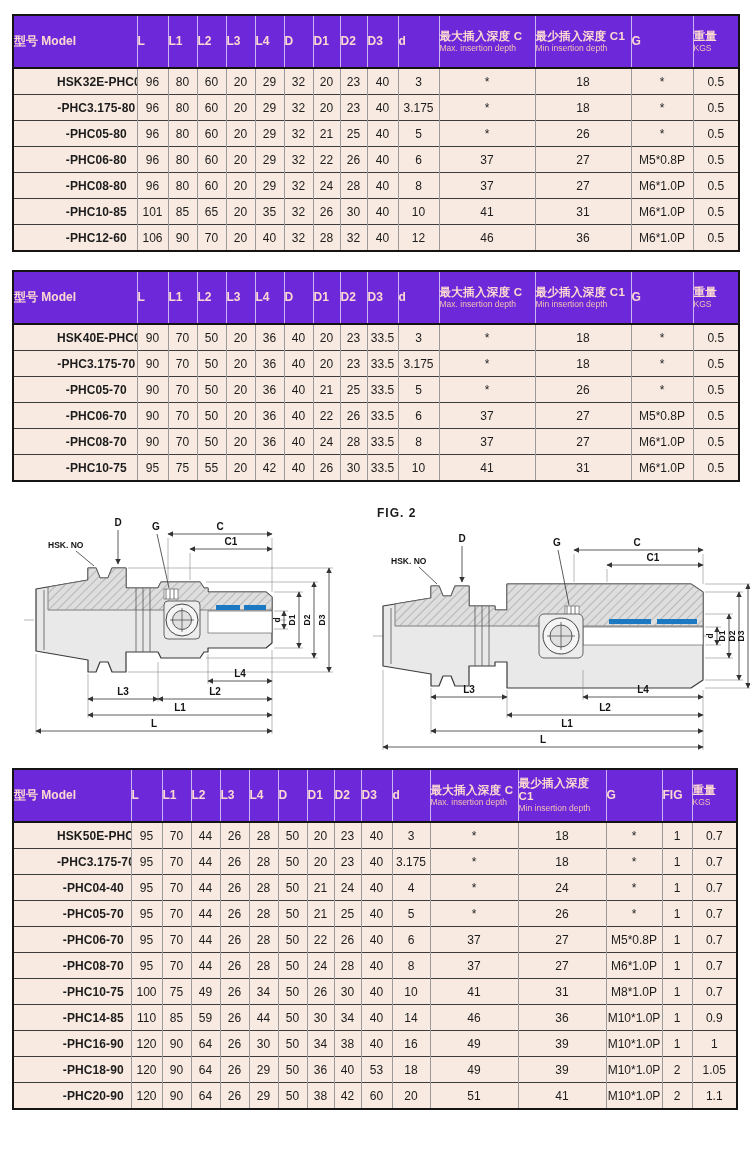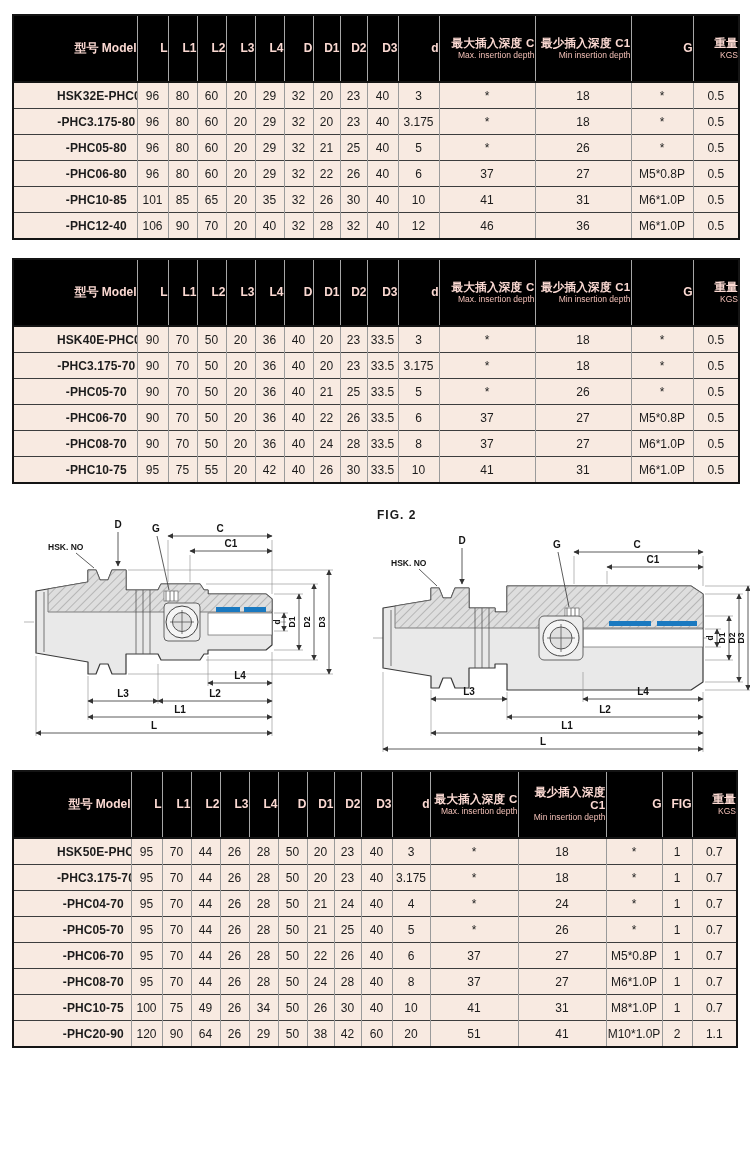--- a/index.html
+++ b/index.html
@@ -3,23 +3,23 @@
 <meta charset="utf-8">
 <style>
   html,body{margin:0;padding:0;background:#ffffff;}
   body{width:750px;font-family:"Liberation Sans",sans-serif;-webkit-font-smoothing:antialiased;}
   .page{padding:14px 12px 10px 12px;}
 
   
   .spec-block{margin-bottom:18px;}
   table.spec{border-collapse:collapse;table-layout:fixed;width:726px;border:2px solid #141414;background:#f8eae1;}
   table.spec thead th{
-    background:#000000;color:#fbd9d2;font-weight:bold;font-size:12px;
-    height:37px;padding:14px 0;border-left:1px solid rgba(255,255,255,0.65);
-    border-bottom:2px solid #141414;text-align:right;vertical-align:middle;line-height:1.15;
+    background:#6d28d9;color:#fbd9d2;font-weight:bold;font-size:12px;
+    height:37px;padding:7px 0;border-left:1px solid rgba(255,255,255,0.65);
+    border-bottom:2px solid #141414;text-align:left;vertical-align:middle;line-height:1.15;
   }
   table.spec thead th:first-child{border-left:none;}
   table.spec th .zh{display:block;font-size:11.5px;letter-spacing:.3px;}
   table.spec th .en{display:block;font-size:8.5px;font-weight:normal;color:#f3c0b7;margin-top:1px;}
   table.spec td{
     background:#f8eae1;border-left:1px solid #9a9a9a;border-top:1.6px solid #3d3d3d;
     height:25px;font-size:12px;color:#1c1c1c;text-align:center;vertical-align:middle;
     padding:0 1px;overflow:hidden;white-space:nowrap;
   }
   table.spec td:first-child{border-left:none;padding-left:43px;}
@@ -161,38 +161,55 @@
             <td class="td-num">22</td>
             <td class="td-num">26</td>
             <td class="td-num">40</td>
             <td class="td-num">6</td>
             <td class="td-num">37</td>
             <td class="td-num">27</td>
             <td class="td-num">M5*0.8P</td>
             <td class="td-num">0.5</td>
           </tr>
           <tr>
+            <td class="td-model">-PHC08-80</td>
+            <td class="td-num">96</td>
+            <td class="td-num">80</td>
+            <td class="td-num">60</td>
+            <td class="td-num">20</td>
+            <td class="td-num">29</td>
+            <td class="td-num">32</td>
+            <td class="td-num">24</td>
+            <td class="td-num">28</td>
+            <td class="td-num">40</td>
+            <td class="td-num">8</td>
+            <td class="td-num">37</td>
+            <td class="td-num">27</td>
+            <td class="td-num">M6*1.0P</td>
+            <td class="td-num">0.5</td>
+          </tr>
+          <tr>
             <td class="td-model">-PHC10-85</td>
             <td class="td-num">101</td>
             <td class="td-num">85</td>
             <td class="td-num">65</td>
             <td class="td-num">20</td>
             <td class="td-num">35</td>
             <td class="td-num">32</td>
             <td class="td-num">26</td>
             <td class="td-num">30</td>
             <td class="td-num">40</td>
             <td class="td-num">10</td>
             <td class="td-num">41</td>
             <td class="td-num">31</td>
             <td class="td-num">M6*1.0P</td>
             <td class="td-num">0.5</td>
           </tr>
           <tr>
-            <td class="td-model">-PHC12-40</td>
+            <td class="td-model">-PHC12-60</td>
             <td class="td-num">106</td>
             <td class="td-num">90</td>
             <td class="td-num">70</td>
             <td class="td-num">20</td>
             <td class="td-num">40</td>
             <td class="td-num">32</td>
             <td class="td-num">28</td>
             <td class="td-num">32</td>
             <td class="td-num">40</td>
             <td class="td-num">12</td>
@@ -617,21 +634,21 @@
             <td class="td-num">23</td>
             <td class="td-num">40</td>
             <td class="td-num">3.175</td>
             <td class="td-num">*</td>
             <td class="td-num">18</td>
             <td class="td-num">*</td>
             <td class="td-num">1</td>
             <td class="td-num">0.7</td>
           </tr>
           <tr>
-            <td class="td-model">-PHC04-70</td>
+            <td class="td-model">-PHC04-40</td>
             <td class="td-num">95</td>
             <td class="td-num">70</td>
             <td class="td-num">44</td>
             <td class="td-num">26</td>
             <td class="td-num">28</td>
             <td class="td-num">50</td>
             <td class="td-num">21</td>
             <td class="td-num">24</td>
             <td class="td-num">40</td>
             <td class="td-num">4</td>
@@ -705,20 +722,74 @@
             <td class="td-num">50</td>
             <td class="td-num">26</td>
             <td class="td-num">30</td>
             <td class="td-num">40</td>
             <td class="td-num">10</td>
             <td class="td-num">41</td>
             <td class="td-num">31</td>
             <td class="td-num">M8*1.0P</td>
             <td class="td-num">1</td>
             <td class="td-num">0.7</td>
+          </tr>
+          <tr>
+            <td class="td-model">-PHC14-85</td>
+            <td class="td-num">110</td>
+            <td class="td-num">85</td>
+            <td class="td-num">59</td>
+            <td class="td-num">26</td>
+            <td class="td-num">44</td>
+            <td class="td-num">50</td>
+            <td class="td-num">30</td>
+            <td class="td-num">34</td>
+            <td class="td-num">40</td>
+            <td class="td-num">14</td>
+            <td class="td-num">46</td>
+            <td class="td-num">36</td>
+            <td class="td-num">M10*1.0P</td>
+            <td class="td-num">1</td>
+            <td class="td-num">0.9</td>
+          </tr>
+          <tr>
+            <td class="td-model">-PHC16-90</td>
+            <td class="td-num">120</td>
+            <td class="td-num">90</td>
+            <td class="td-num">64</td>
+            <td class="td-num">26</td>
+            <td class="td-num">30</td>
+            <td class="td-num">50</td>
+            <td class="td-num">34</td>
+            <td class="td-num">38</td>
+            <td class="td-num">40</td>
+            <td class="td-num">16</td>
+            <td class="td-num">49</td>
+            <td class="td-num">39</td>
+            <td class="td-num">M10*1.0P</td>
+            <td class="td-num">1</td>
+            <td class="td-num">1</td>
+          </tr>
+          <tr>
+            <td class="td-model">-PHC18-90</td>
+            <td class="td-num">120</td>
+            <td class="td-num">90</td>
+            <td class="td-num">64</td>
+            <td class="td-num">26</td>
+            <td class="td-num">29</td>
+            <td class="td-num">50</td>
+            <td class="td-num">36</td>
+            <td class="td-num">40</td>
+            <td class="td-num">53</td>
+            <td class="td-num">18</td>
+            <td class="td-num">49</td>
+            <td class="td-num">39</td>
+            <td class="td-num">M10*1.0P</td>
+            <td class="td-num">2</td>
+            <td class="td-num">1.05</td>
           </tr>
           <tr>
             <td class="td-model">-PHC20-90</td>
             <td class="td-num">120</td>
             <td class="td-num">90</td>
             <td class="td-num">64</td>
             <td class="td-num">26</td>
             <td class="td-num">29</td>
             <td class="td-num">50</td>
             <td class="td-num">38</td>

